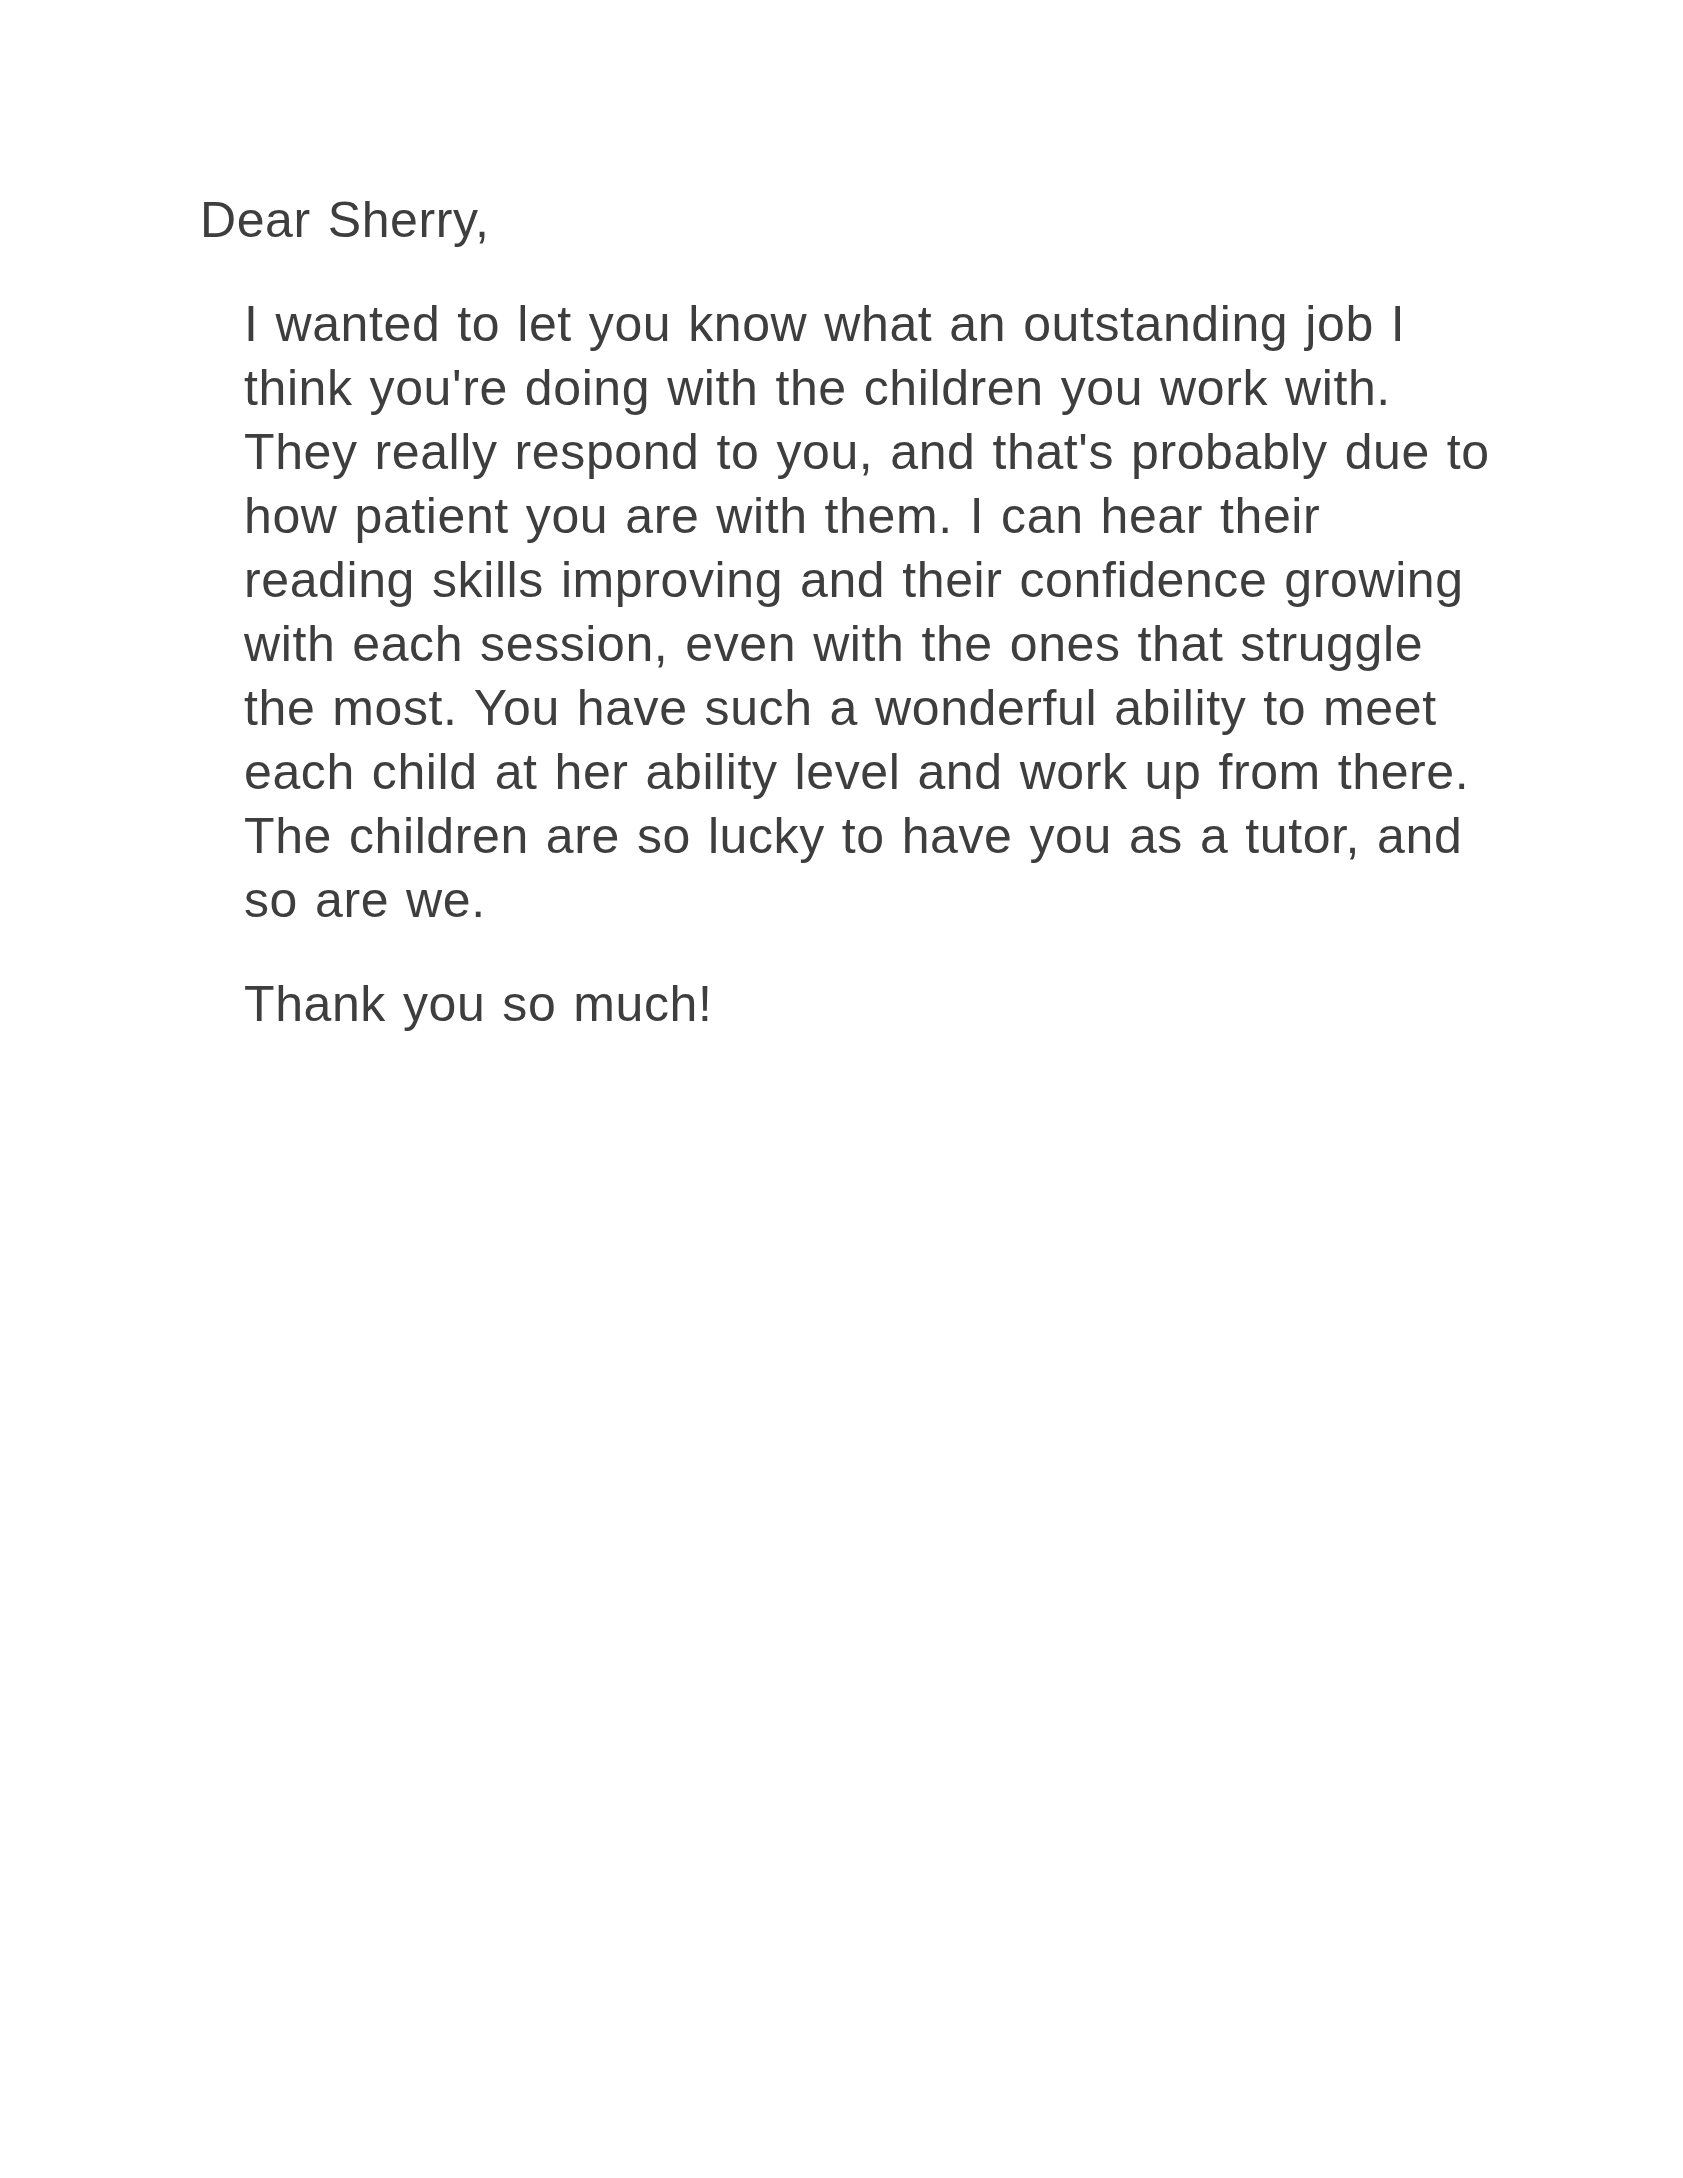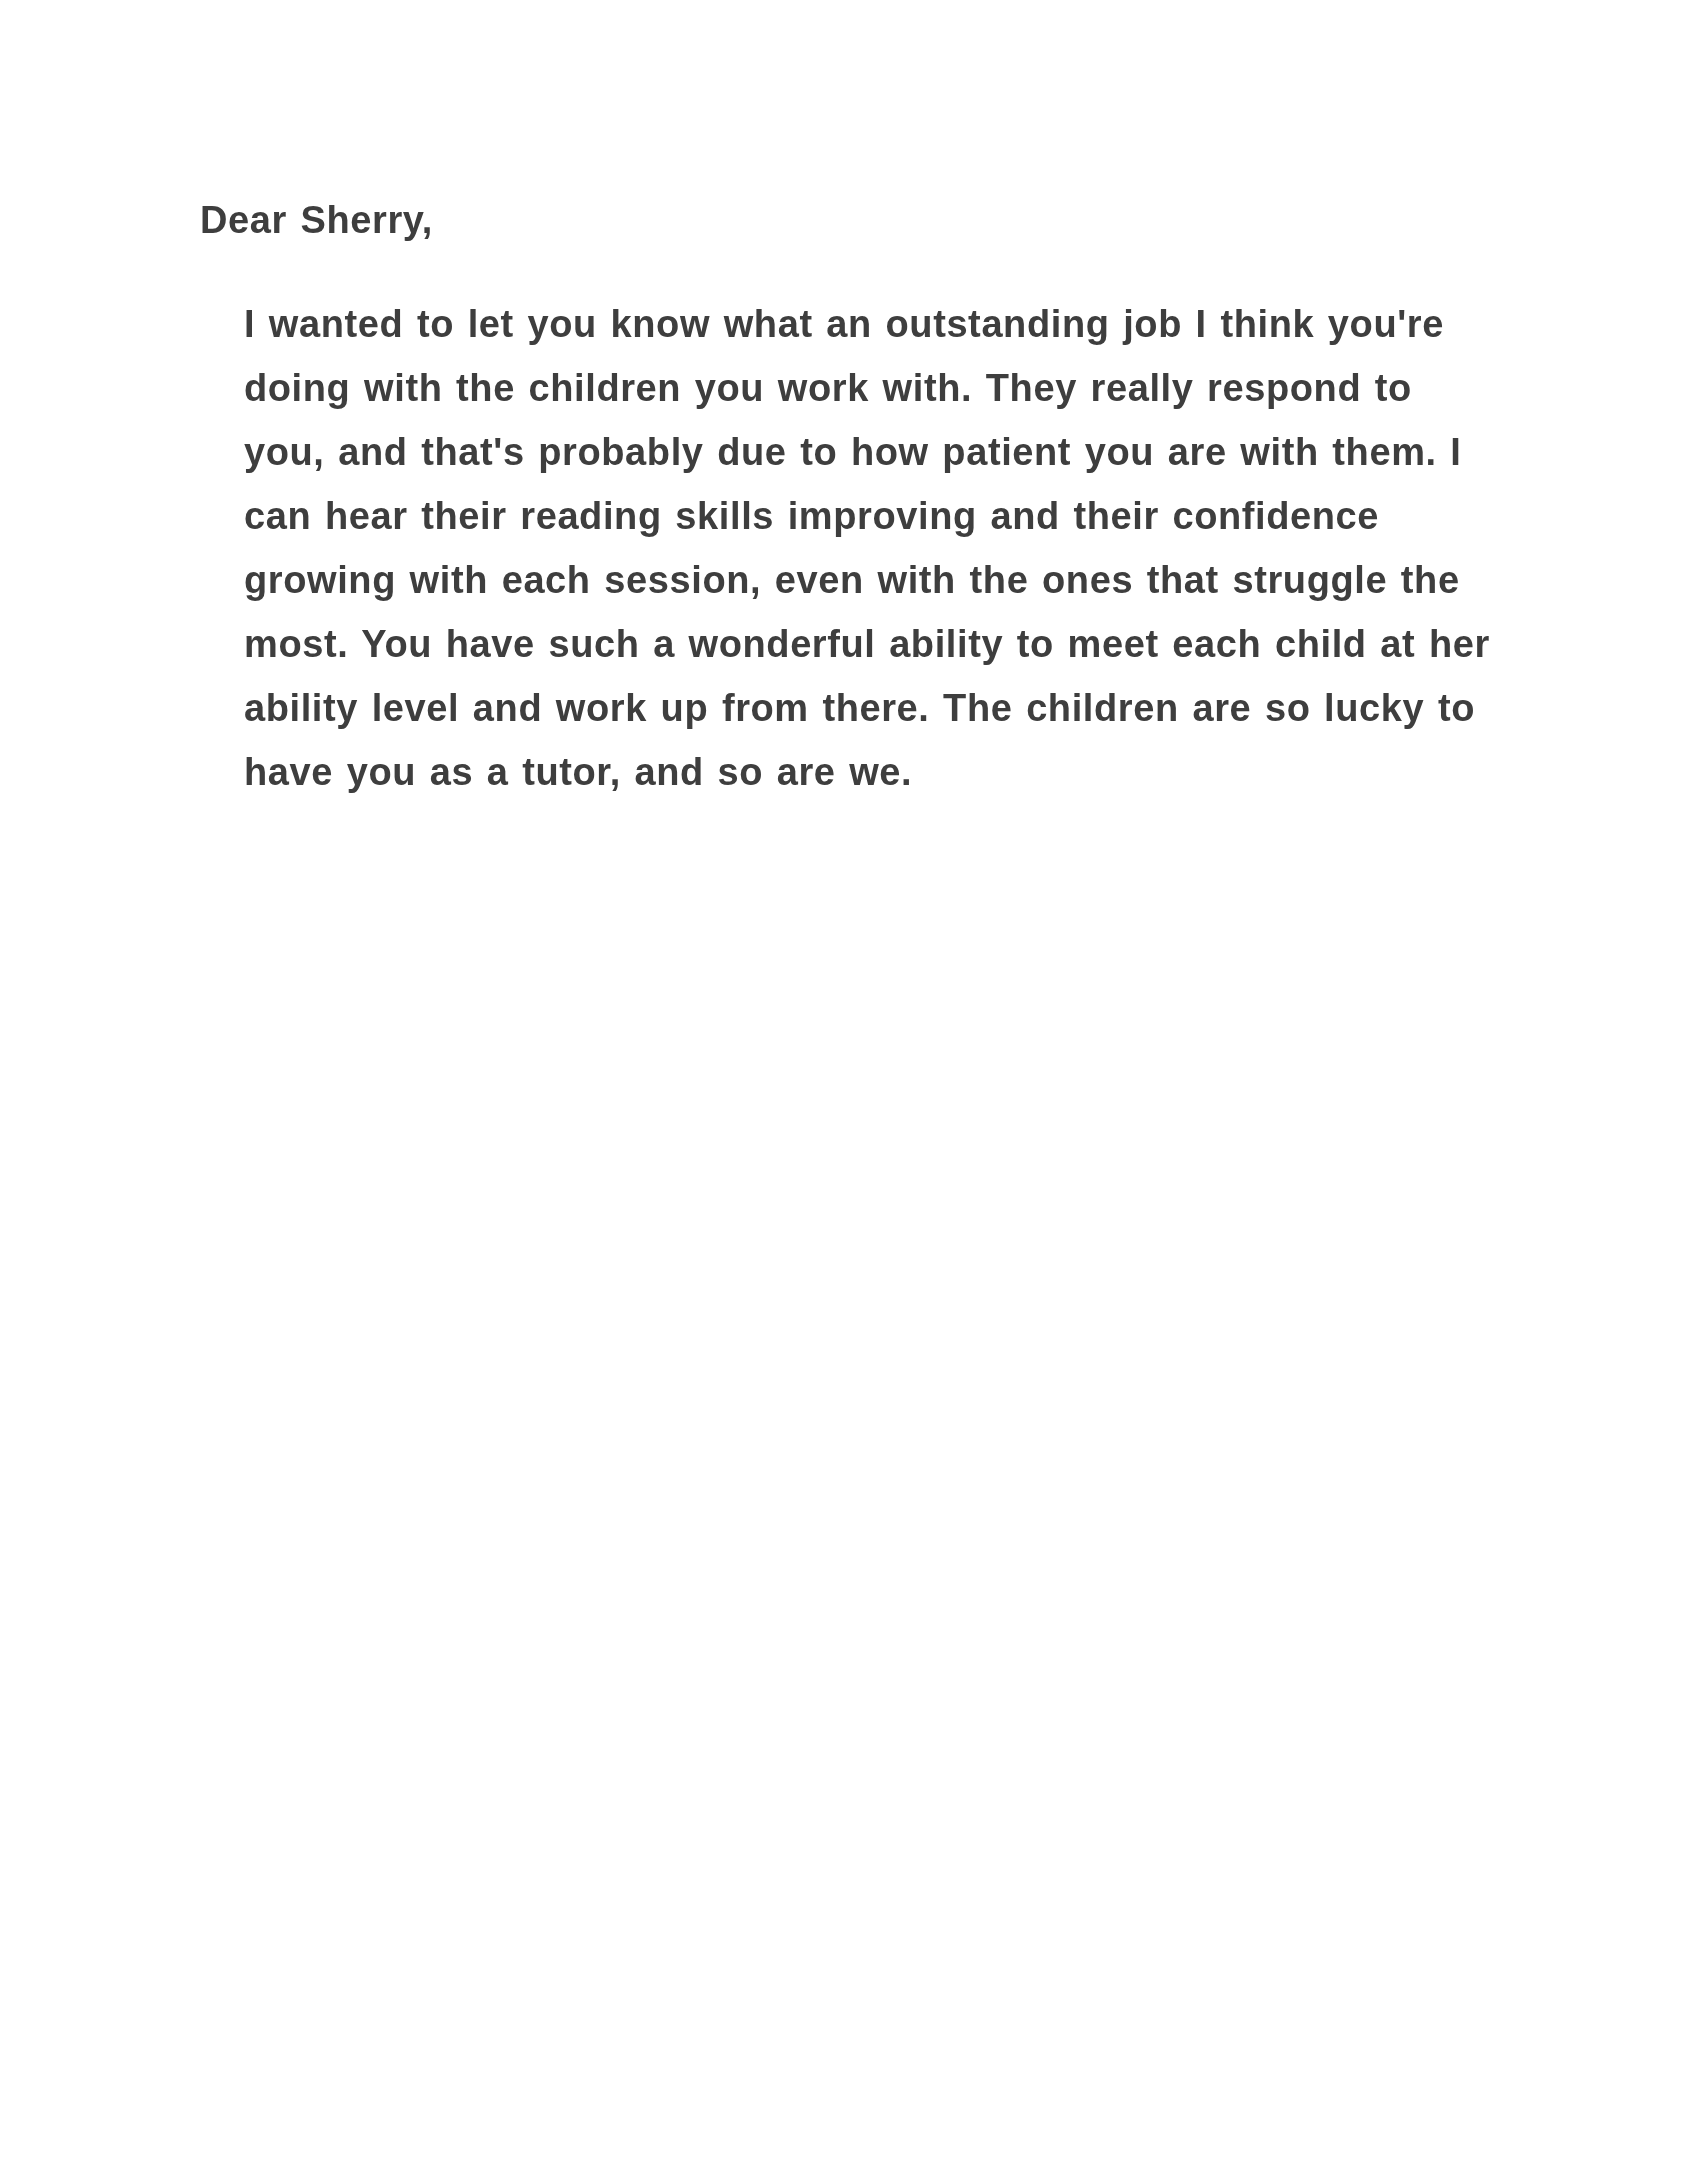--- a/index.html
+++ b/index.html
@@ -16,33 +16,34 @@
     padding: 188px 188px 0 200px;
     font-family: "Liberation Sans", sans-serif;
     color: #3e3e3e;
     overflow: hidden;
   }
   .letter {
     max-width: 1299px;
   }
   .letter p {
     margin: 0;
-    font-size: 38px;
+    font-size: 50px;
     line-height: 64px;
     letter-spacing: 0.6px;
     word-spacing: 2.5px;
-    font-weight: 700;
+    font-weight: 400;
   }
   .letter p + p {
     margin-top: 40px;
     margin-left: 44px;
   }
 </style>
 </head>
 <body>
 
 <div class="page">
   <div class="letter">
     <p>Dear Sherry,</p>
     <p>I wanted to let you know what an outstanding job I think you're doing with the children you work with. They really respond to you, and that's probably due to how patient you are with them. I can hear their reading skills improving and their confidence growing with each session, even with the ones that struggle the most. You have such a wonderful ability to meet each child at her ability level and work up from there. The children are so lucky to have you as a tutor, and so are we.</p>
+    <p>Thank you so much!</p>
   </div>
 </div>
 
 
 </body></html>

